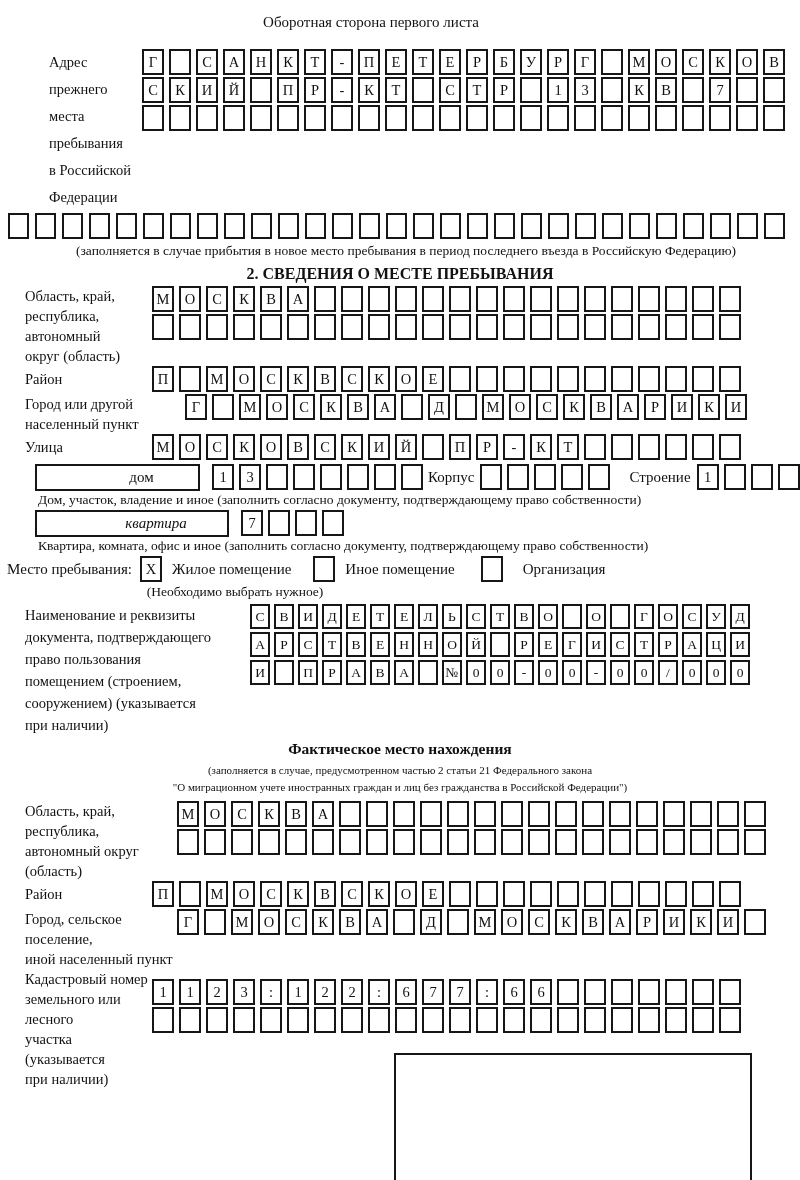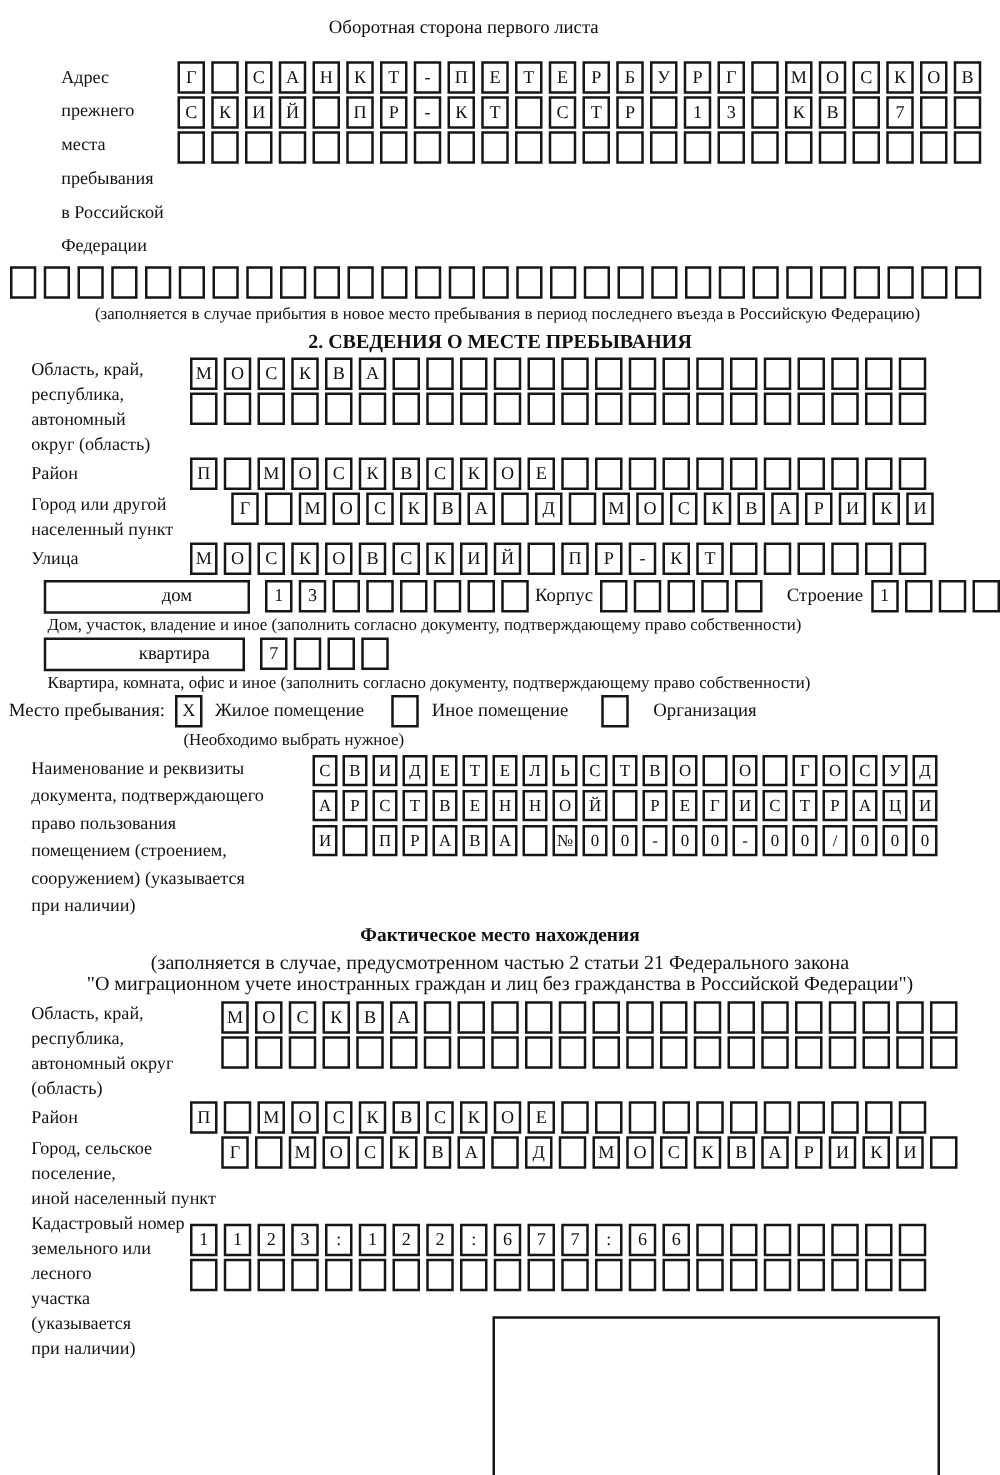--- a/index.html
+++ b/index.html
@@ -32,27 +32,27 @@
   .fullrow { margin-left:8px; }
   .fullrow .cb { width:21px; margin-right:6px; }
   .mt2 { margin-top:2px; } .mb6 { margin-bottom:6px; }
   .mb16 { margin-bottom:16px;margin-left:24px; }
   
   .bigbox {
     display:inline-block; height:27px; border:2px solid #161616; text-align:center;
     font-size:15px; line-height:23px; vertical-align:top; margin-right:12px;padding-left:48px;
   }
   .bb-house { width:165px; margin-left:35px; }
-  .bb-apt { width:161px; margin-left:35px; }
+  .bb-apt { width:194px; margin-left:35px;font-style:italic; }
   .inline-lbl { font-size:15px; line-height:27px; display:inline-block; vertical-align:top; margin-right:6px; }
   .stay { padding-left:7px; height:28px; white-space:nowrap; }
   .stay .cb { margin:0 10px 0 8px; }
   .stay .t { font-size:15px; line-height:27px; display:inline-block; vertical-align:top; }
   .choose-note { width:470px; text-align:center; font-size:13.5px; margin-bottom:4px; }
-  .act-notes { text-align:center; font-size:16px; line-height:17px; margin-bottom:5px; }
+  .act-notes { text-align:center; font-size:11px; line-height:17px; margin-bottom:5px; }
   .cad-rows { padding-top:10px; }
   .stamp-wrap { margin-left:350px; width:446px; margin-top:-36px; }
   .stamp-rect { width:358px; height:176px; border:2px solid #161616; margin:0 auto; }
 </style>
 </head>
 <body>
 
 <div class="hdr-note">Оборотная сторона первого листа</div>
 
 <div class="frow mb16" style="margin-top:18px;">

